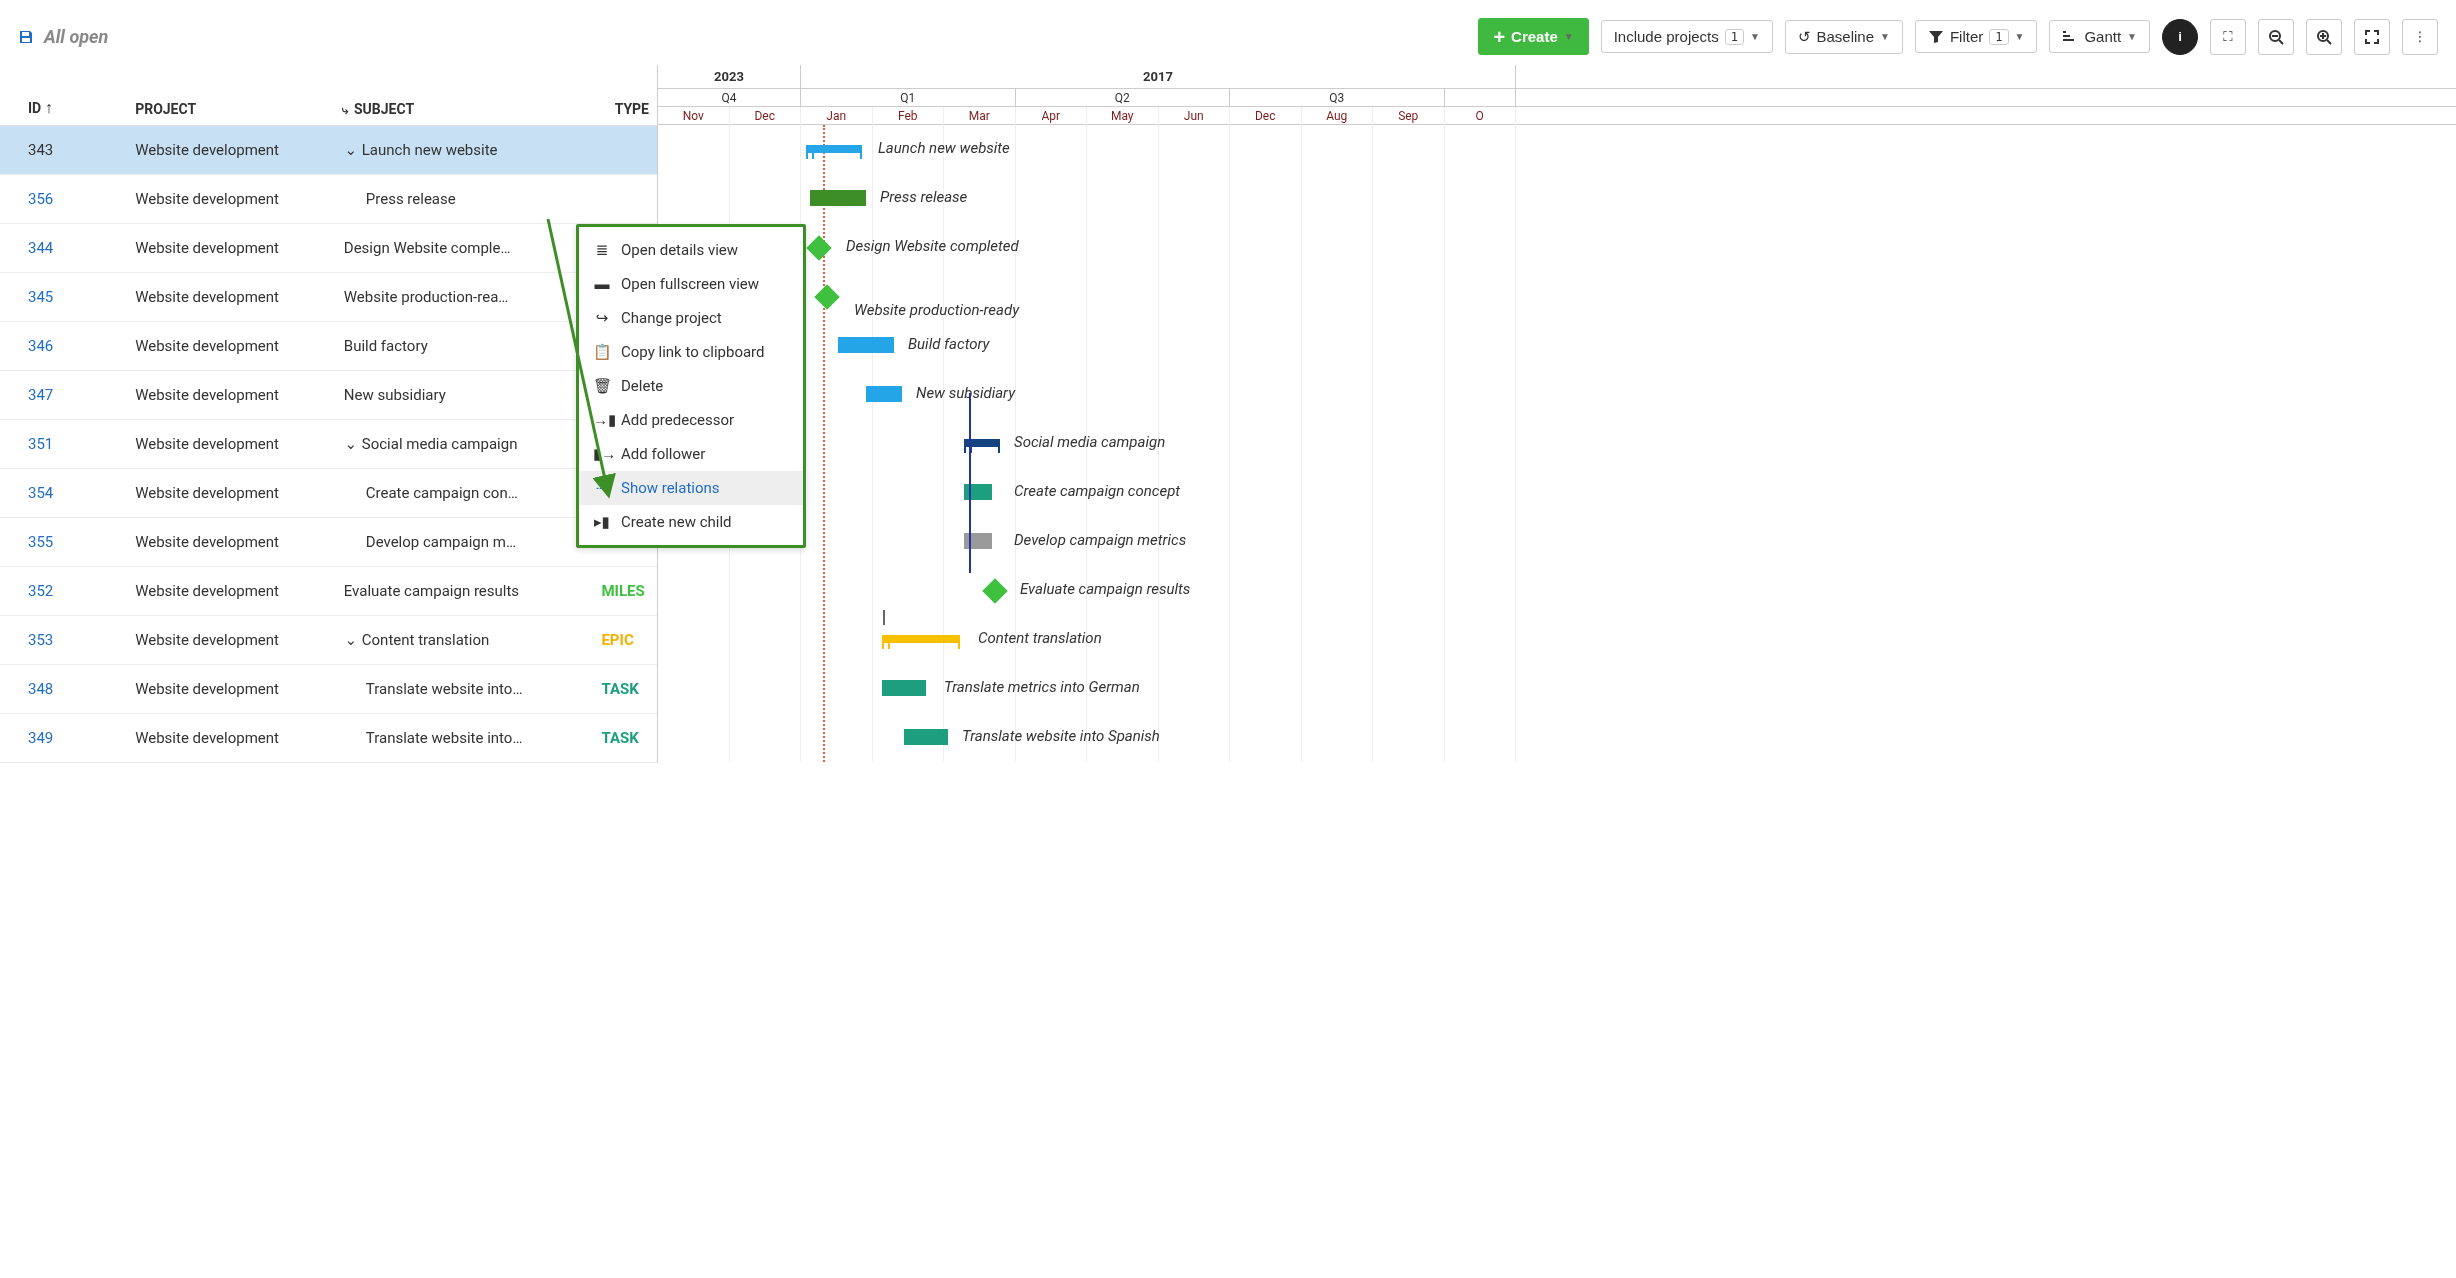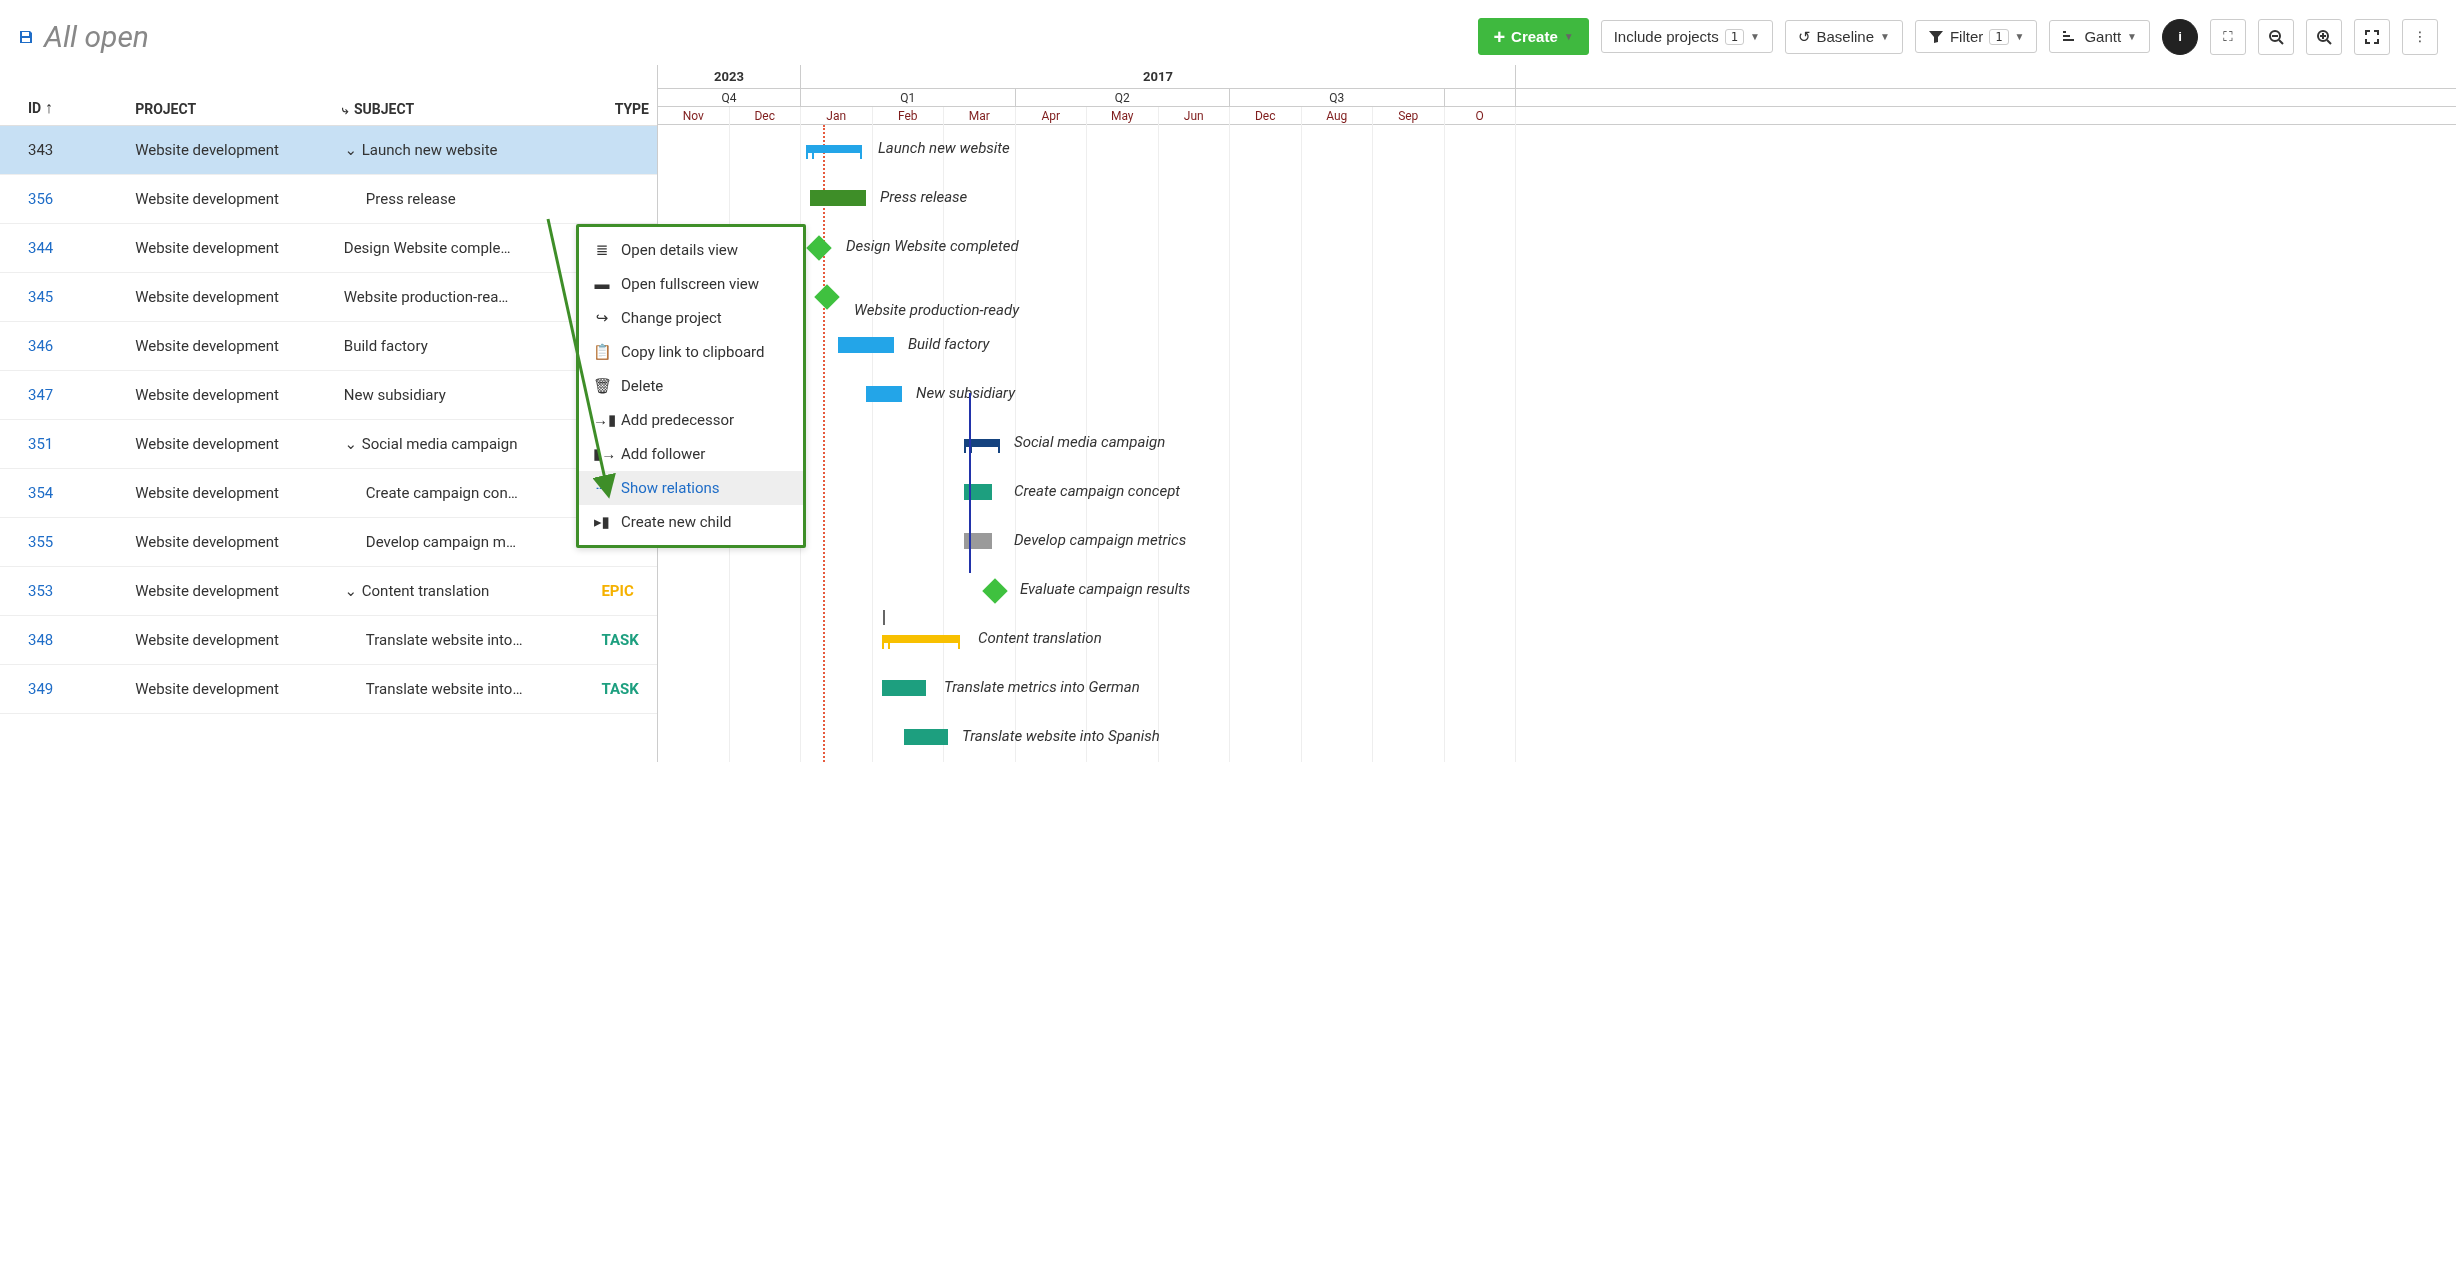--- a/index.html
+++ b/index.html
@@ -6,21 +6,21 @@
     body { font-family: -apple-system, BlinkMacSystemFont, "Segoe UI", Roboto, Arial, sans-serif; font-size: 14px; color: #333; background: #fff; }
 
     .toolbar {
       display: flex;
       align-items: center;
       gap: 12px;
       padding: 18px 18px 10px 18px;
     }
     .view-title-group { display: flex; align-items: center; gap: 10px; flex: 0 0 auto; margin-right: auto; }
     .save-icon { color: #1f6dc7; }
-    .view-title { font-size: 30px; font-weight: 400; color: #888; font-style: italic; }
+    .view-title { font-size: 18px; font-weight: 700; color: #888; font-style: italic; }
 
     .toolbar-right { display: flex; align-items: center; gap: 12px; }
     .btn {
       display: inline-flex; align-items: center; gap: 6px;
       border: 1px solid #ccc; border-radius: 3px;
       background: #fff; padding: 7px 12px; font-size: 15px; cursor: pointer;
       color: #333;
     }
     .btn .caret { font-size: 10px; color: #666; }
     .btn-create {
@@ -286,20 +286,26 @@
             <td class="subject-cell indent1"><span>Create campaign con…</span></td>
             <td class="type-cell type-TASK" style="text-align: left;">TASK</td>
           </tr>
           <tr>
             <td class="id-cell">355</td>
             <td>Website development</td>
             <td class="subject-cell indent1"><span>Develop campaign m…</span></td>
             <td class="type-cell type-USER" style="text-align: left;">USER</td>
           </tr>
           <tr>
+            <td class="id-cell">352</td>
+            <td>Website development</td>
+            <td class="subject-cell"><span>Evaluate campaign results</span></td>
+            <td class="type-cell type-MILES" style="text-align: left;">MILES</td>
+          </tr>
+          <tr>
             <td class="id-cell">353</td>
             <td>Website development</td>
             <td class="subject-cell"><span class="expander">⌄</span><span>Content translation</span></td>
             <td class="type-cell type-EPIC" style="text-align: left;">EPIC</td>
           </tr>
           <tr>
             <td class="id-cell">348</td>
             <td>Website development</td>
             <td class="subject-cell indent1"><span>Translate website into…</span></td>
             <td class="type-cell type-TASK" style="text-align: left;">TASK</td>

